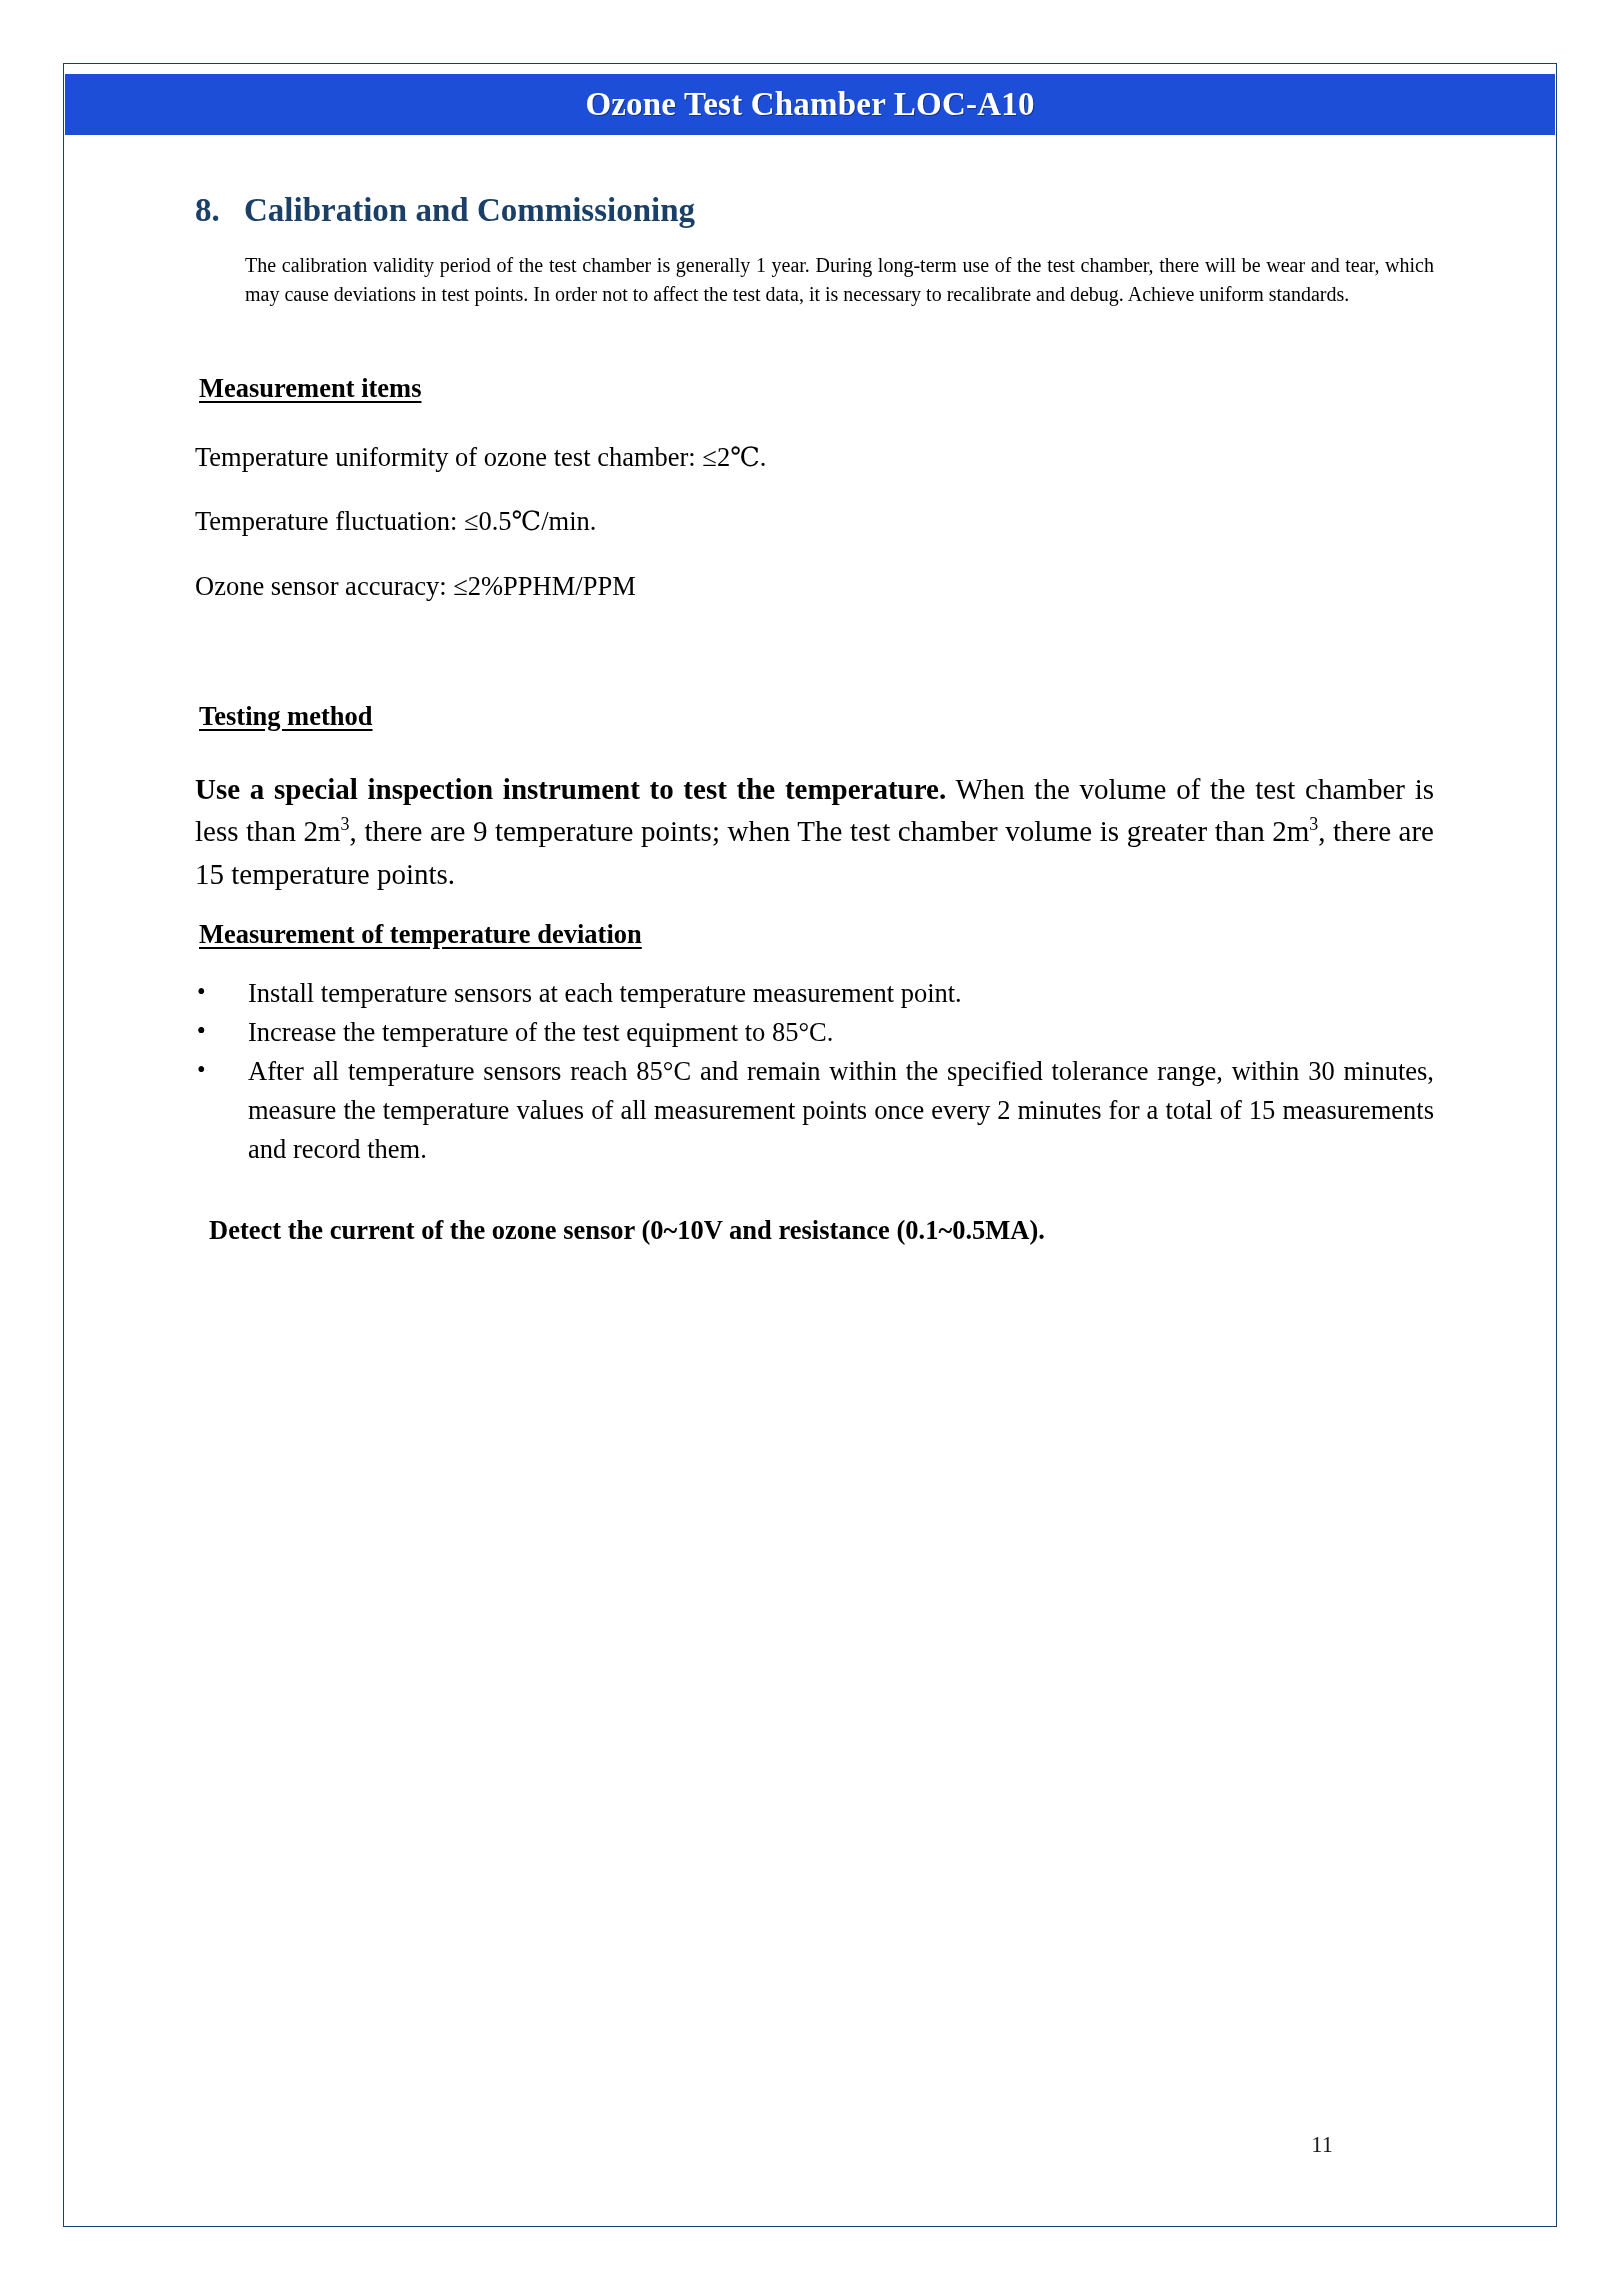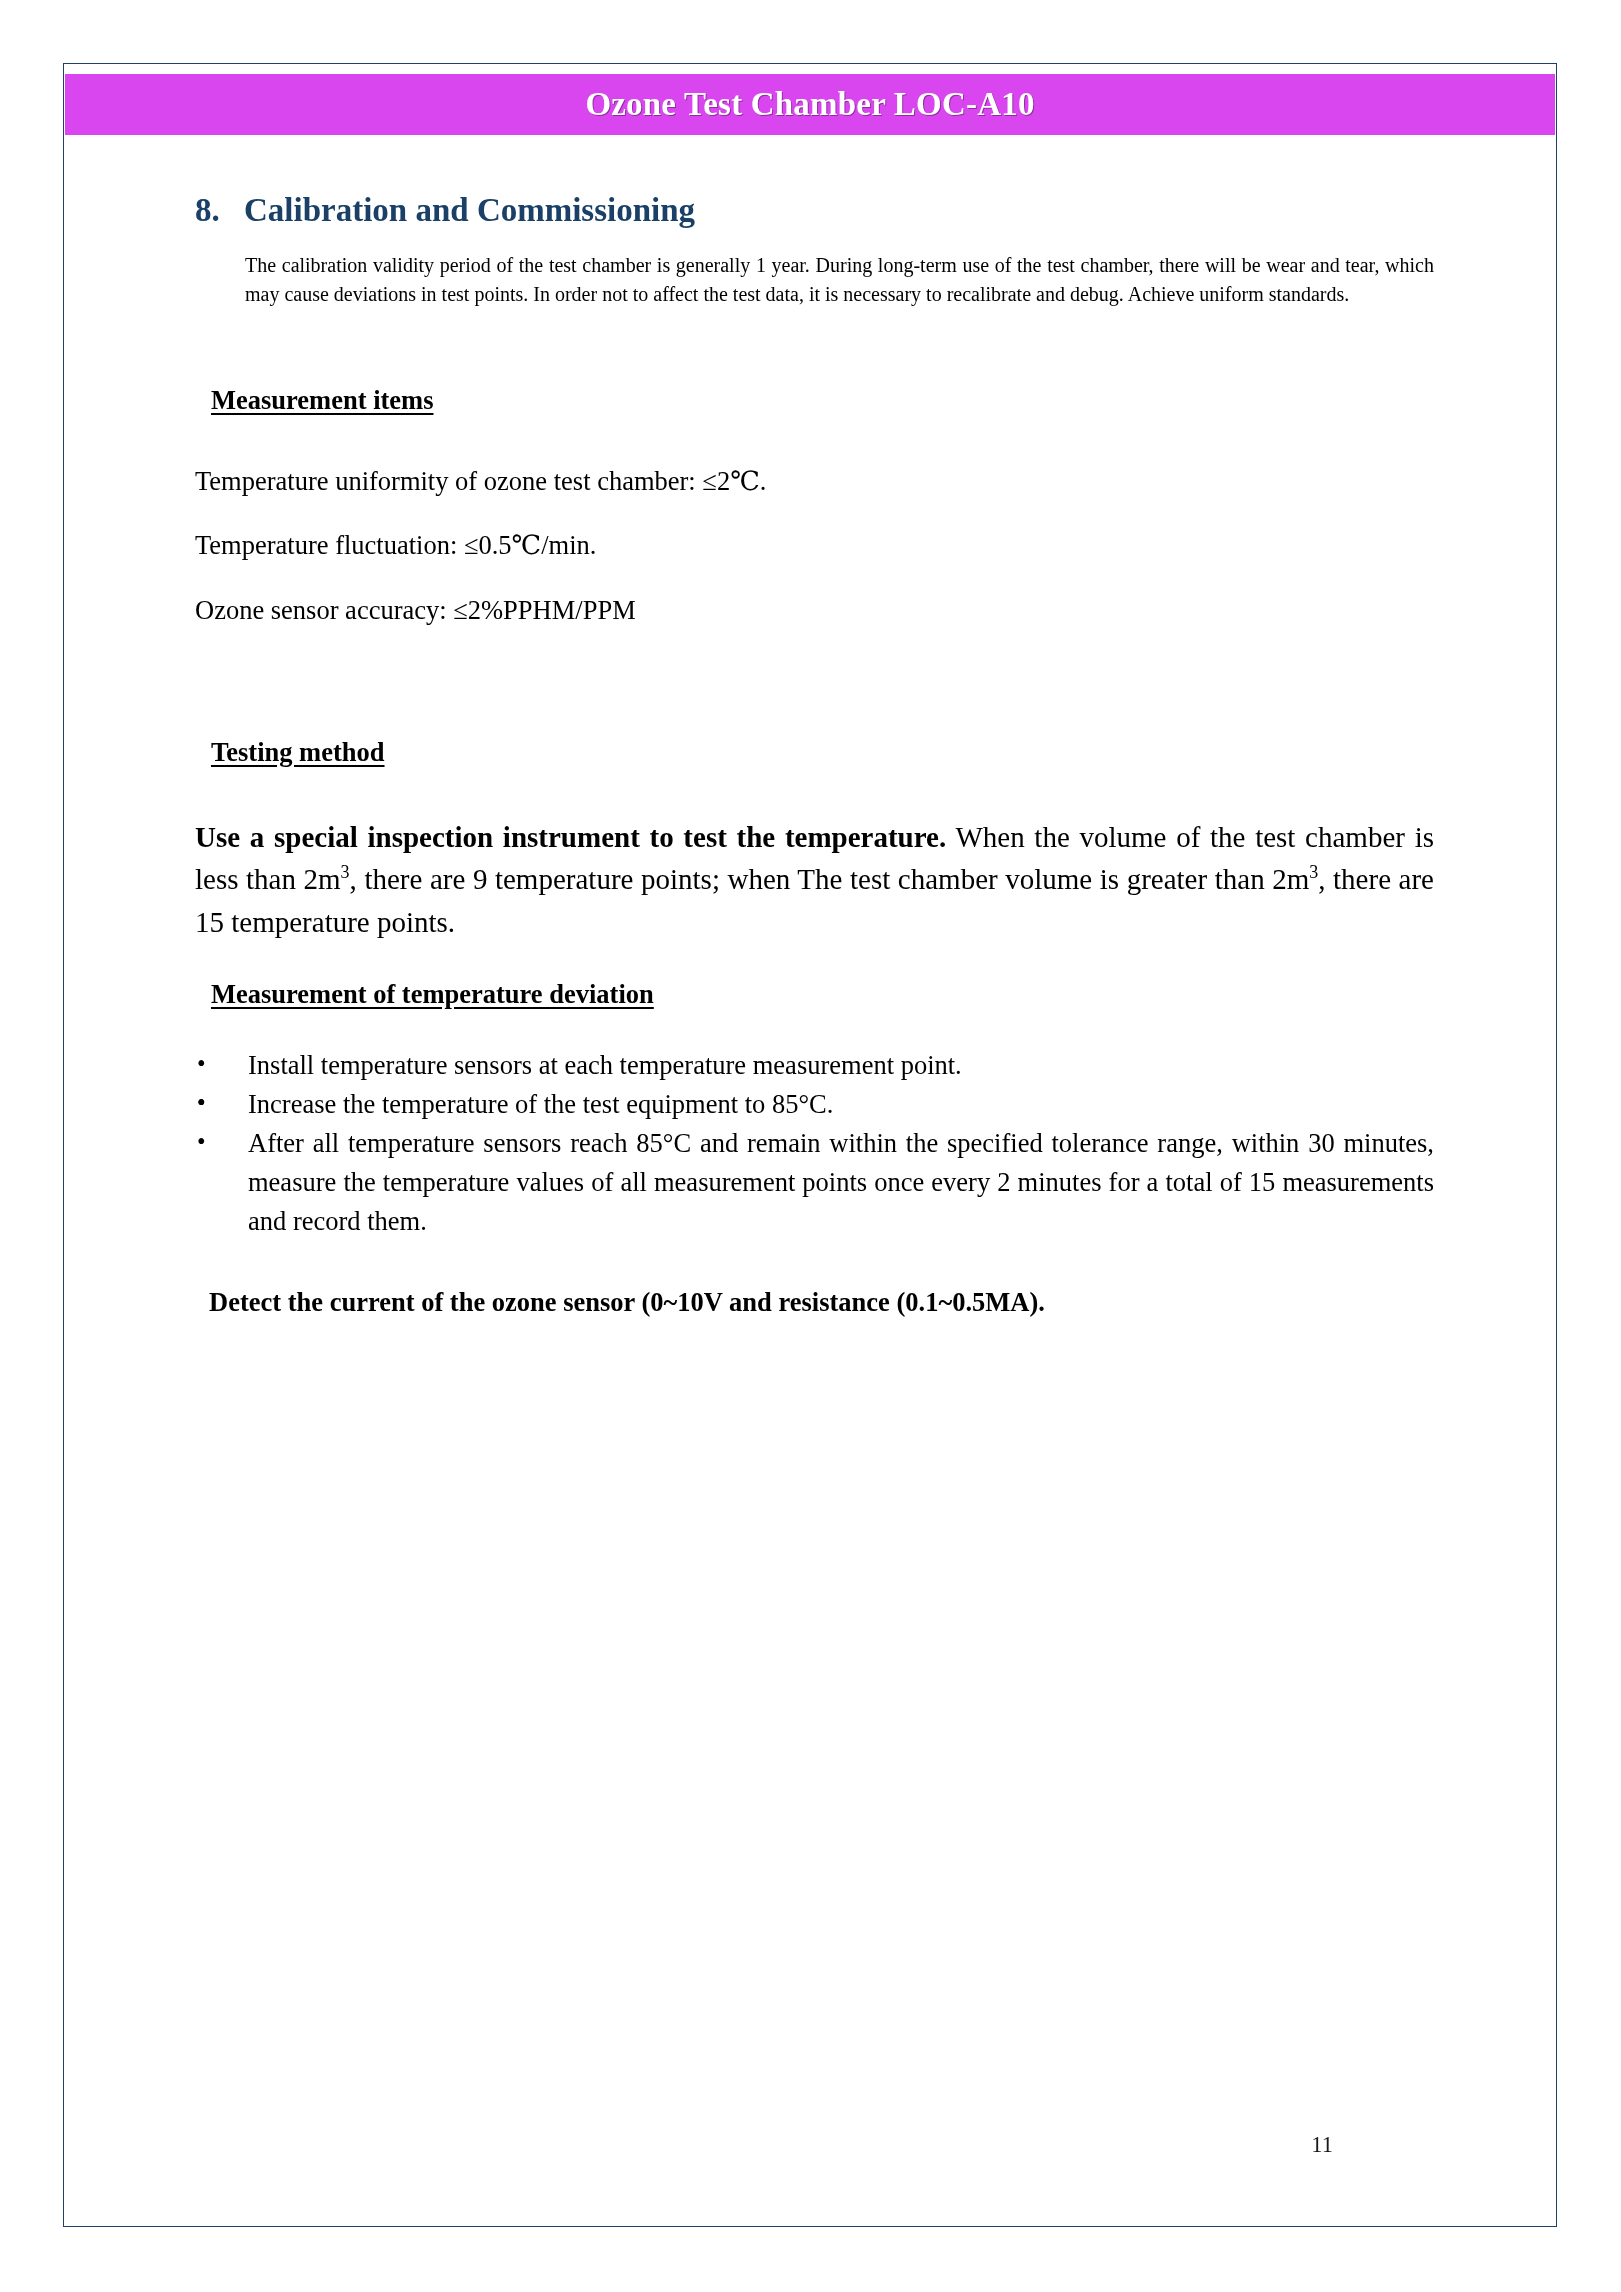--- a/index.html
+++ b/index.html
@@ -34,21 +34,21 @@
     box-sizing: border-box;
   }
 
   
   #header-band {
     position: absolute;
     left: 65px;
     top: 74px;
     width: 1490px;
     height: 61px;
-    background: #d946ef;
+    background: #1d4ed8;
     display: flex;
     align-items: center;
     justify-content: center;
   }
   #header-title {
     color: #ffffff;
     font-family: "Liberation Serif", "DejaVu Serif", serif;
     font-weight: bold;
     font-size: 33px;
     letter-spacing: 0.2px;
@@ -93,21 +93,21 @@
     hyphens: none;
   }
 
   
   .sub-heading {
     font-weight: bold;
     font-size: 26.5px;
     line-height: 1.35;
     text-decoration: underline;
     text-underline-offset: 3.9px;
-    margin: 16px;
+    margin: 4px;
   }
 
   
   .spec-line {
     font-size: 26.5px;
     line-height: 1.35;
     margin: 0;
   }
   .spec-line .spec-label {
     font-weight: normal;

